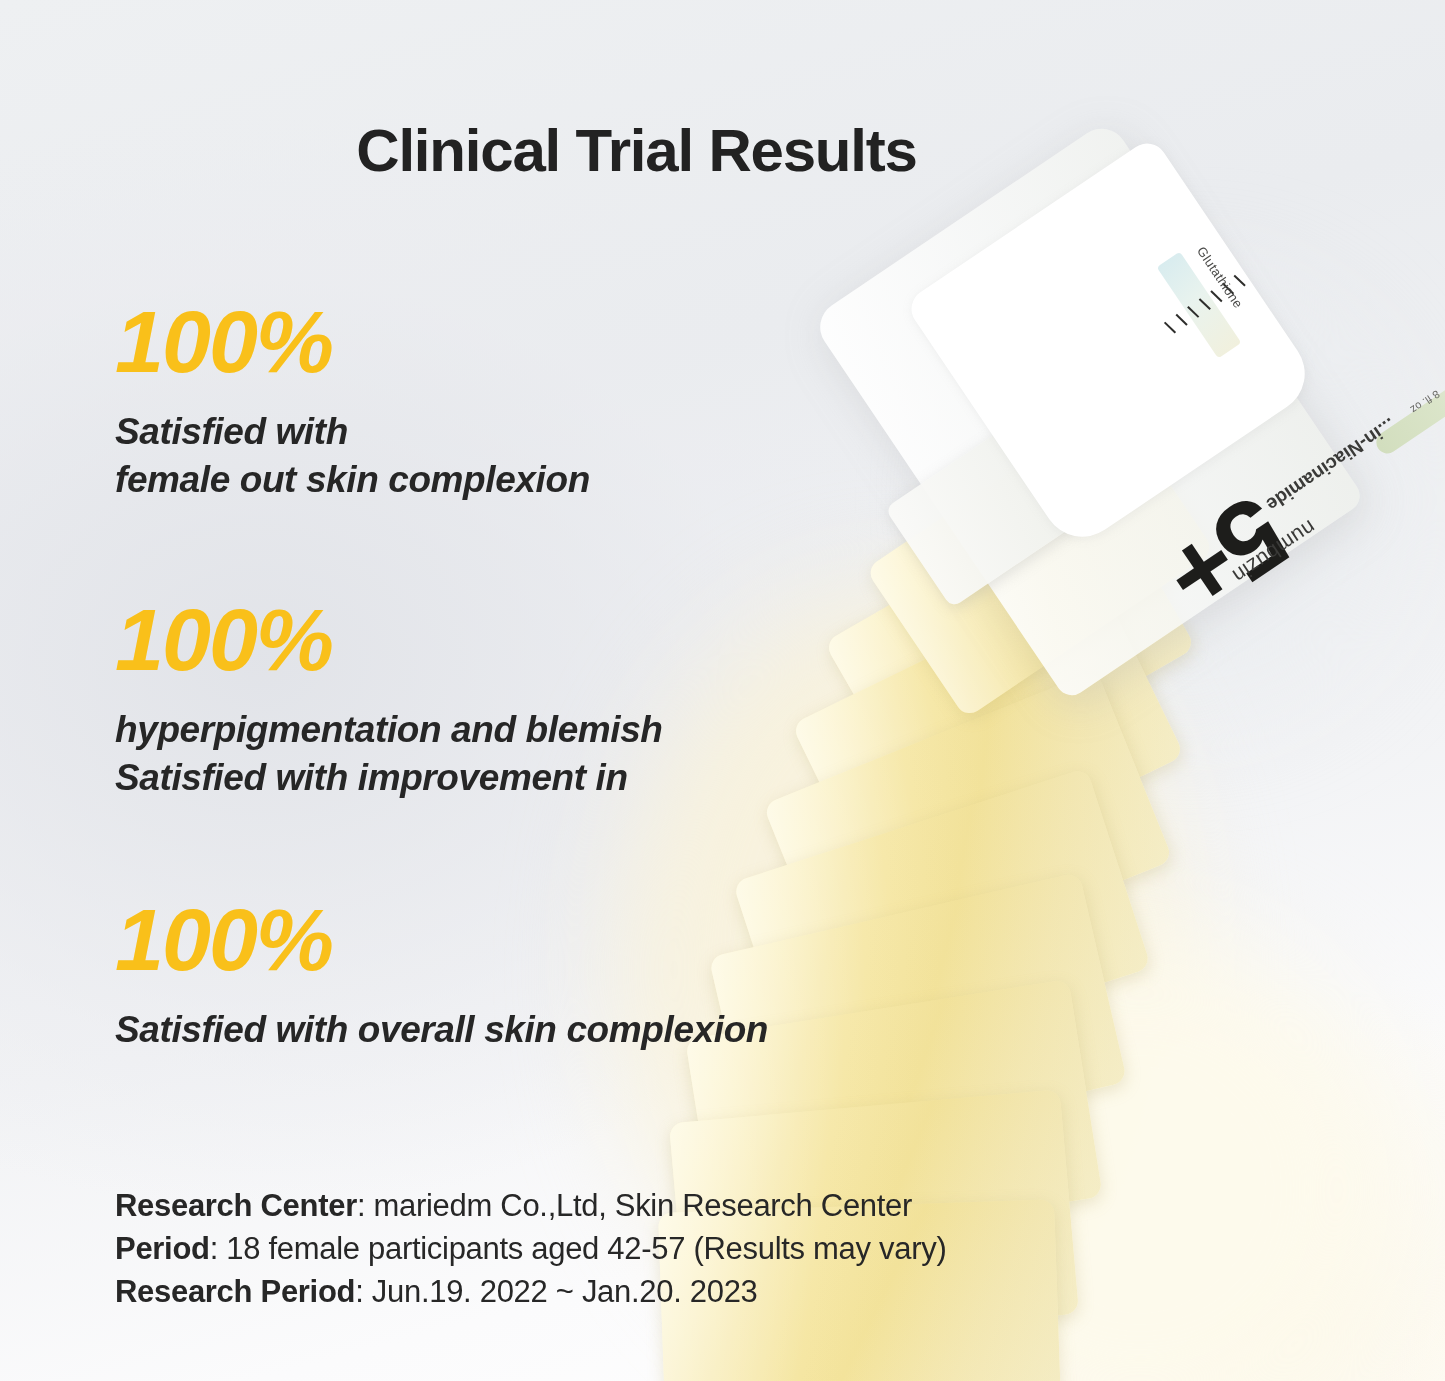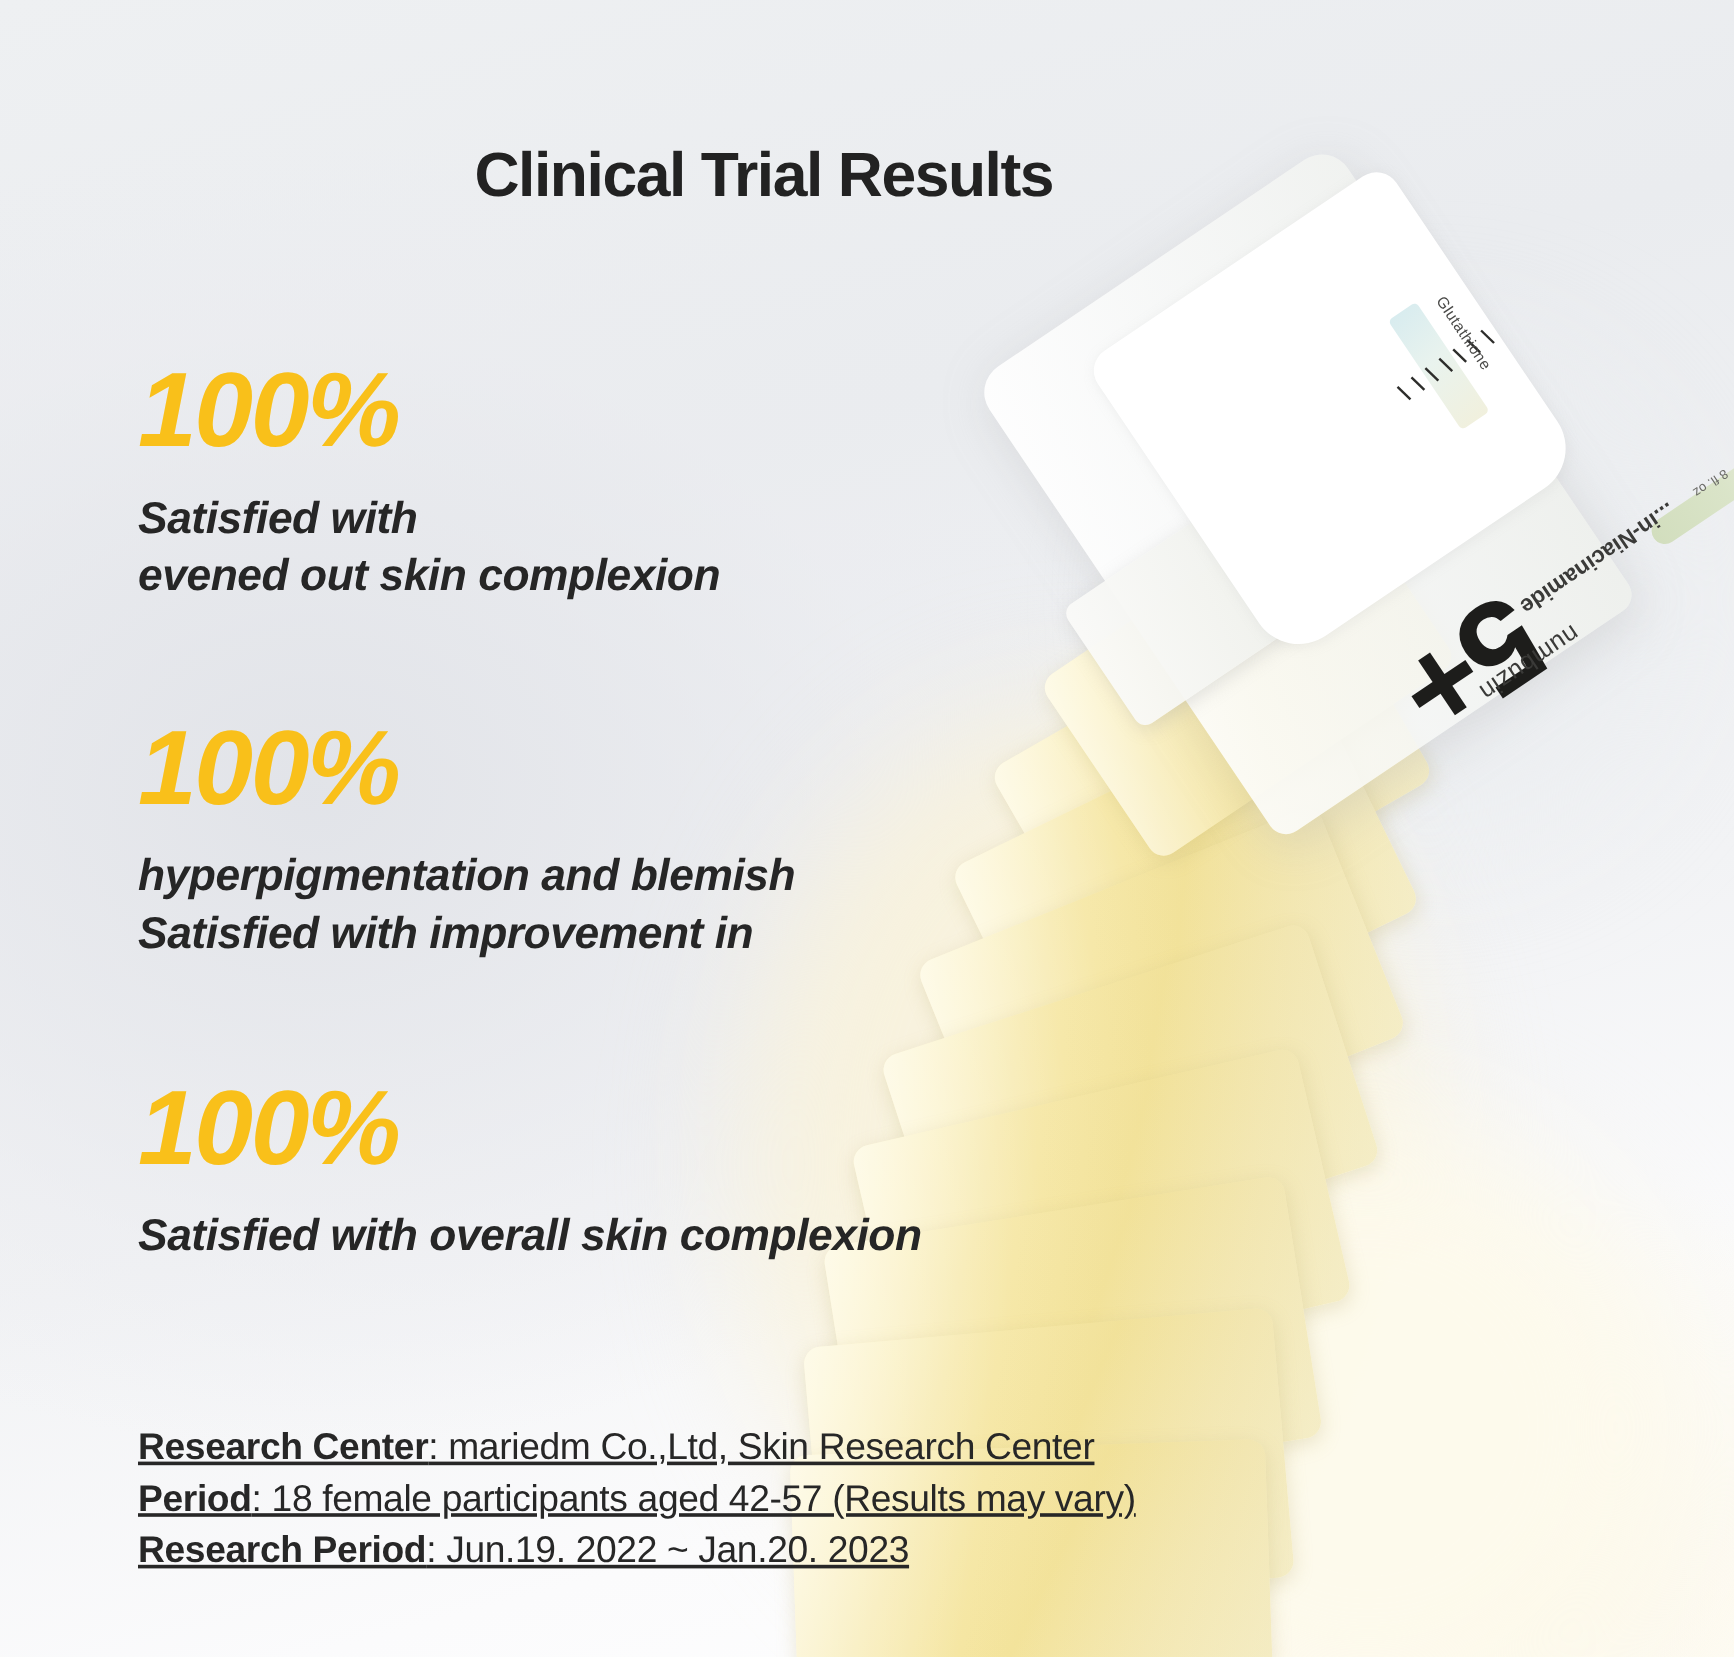--- a/index.html
+++ b/index.html
@@ -181,21 +181,21 @@
     position:absolute;
     left:0; top:0;
     width:1445px; height:1381px;
   }
 
   #title {
     position:absolute;
     left:0; top:116px;
     width:1273px;
     text-align:center;
-    font-size:52px;
+    font-size:60px;
     font-weight:700;
     color:#222222;
     letter-spacing:-1.2px;
   }
 
   .stat { position:absolute; left:115px;font-style:italic; }
   .stat-value {
     font-size:88px;
     font-weight:700;
     color:#f9c01a;
@@ -216,21 +216,20 @@
   #stat-3 { top:894px; }
 
   #footnote {
     position:absolute;
     left:115px; top:1185px;
     font-size:31px;
     font-weight:400;
     color:#272727;
     line-height:1.38;
     letter-spacing:-0.3px;
-    text-decoration:underline;
   }
   #footnote .fn-line { white-space:nowrap; }
   #footnote .fn-key { font-weight:700; }
 </style>
 </head>
 <body>
 
 <div id="page">
 
   <div id="product">
@@ -276,21 +275,21 @@
   <div class="lbl-rot lbl-volume">8 fl. oz</div>
 
   <div id="content">
 
     <h1 id="title">Clinical Trial Results</h1>
 
     <div class="stat" id="stat-1">
       <div class="stat-value">100%</div>
       <div class="stat-label">
         <div>Satisfied with</div>
-        <div>evened out skin complexion</div>
+        <div>female out skin complexion</div>
       </div>
     </div>
 
     <div class="stat" id="stat-2">
       <div class="stat-value">100%</div>
       <div class="stat-label">
         <div>hyperpigmentation and blemish</div>
         <div>Satisfied with improvement in</div>
       </div>
     </div>

